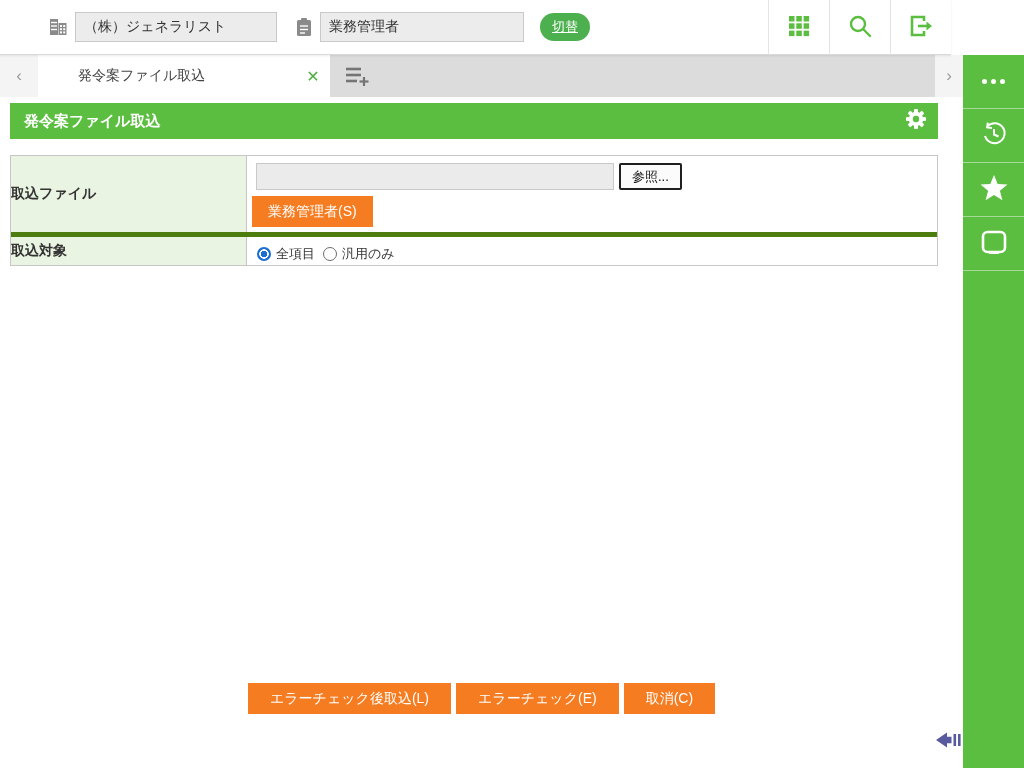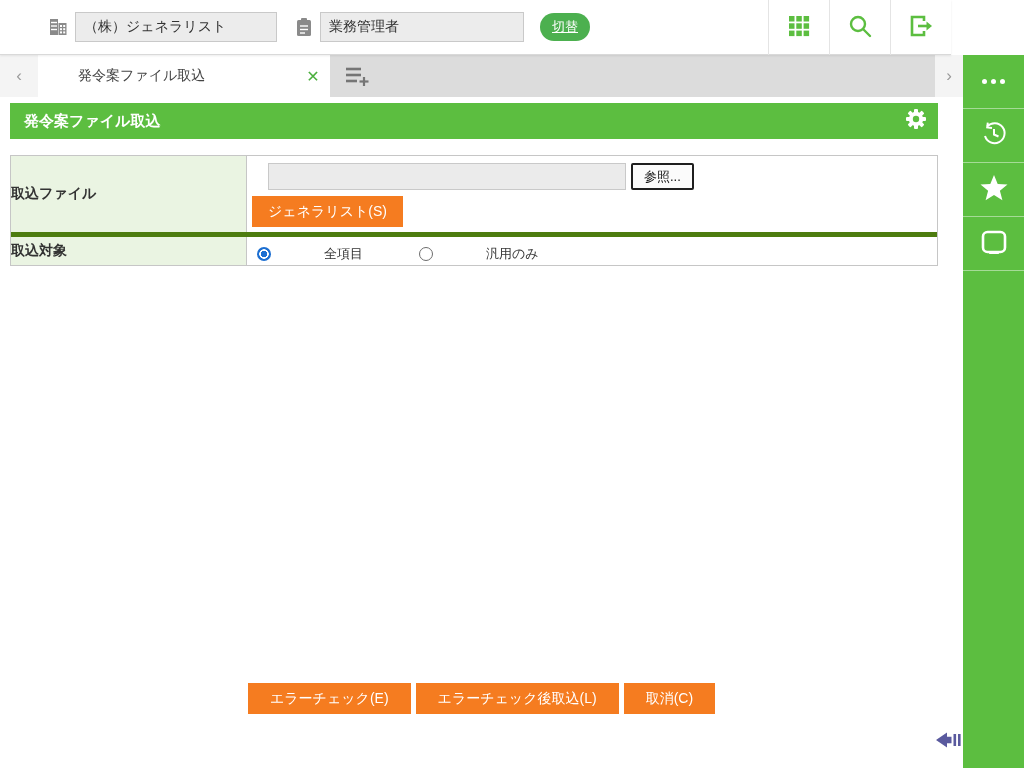--- a/index.html
+++ b/index.html
@@ -48,29 +48,29 @@
 
   .form { position:absolute; left:10px; top:155px; width:928px;
     border:1px solid #c6c6c6; }
   .frow { display:flex; }
   .frow + .frow { border-top:5px solid #4d7c0f; }
   .fcell-label { width:236px; background:#eaf4e2; border-right:1px solid #c6c6c6;
     font-size:14px; font-weight:bold; color:#333; display:flex; align-items:center; }
   .fcell-value { flex:1; background:#fff; }
   .row-file { height:76px; }
   .row-target { height:33px; }
-  .file-line { padding:7px 0 0 21px; display:flex; align-items:flex-start; }
+  .file-line { padding:7px 0 0 9px; display:flex; align-items:flex-start; }
   .file-input { width:358px; height:27px; background:#ebebeb; border:1px solid #c9c9c9;
     font-size:13px; padding:0 6px; font-family:inherit; }
   .browse-btn { margin-left:5px; height:27px; padding:0 11px; background:#fbfbfb;
     border:2px solid #1f1f1f; border-radius:2px; font-size:13px; color:#111;
     font-family:inherit; cursor:pointer; }
   .cond-btn { margin:6px 0 0 5px; height:31px; padding:0 16px; background:#f57c20; border:none;
     color:#fff; font-size:14px; font-family:inherit; cursor:pointer; }
-  .radio-line { height:33px; display:flex; align-items:center; padding-left:10px; font-size:13px; color:#333;gap:48px; }
+  .radio-line { height:33px; display:flex; align-items:center; padding-left:10px; font-size:13px; color:#333; }
   .radio { width:14px; height:14px; border-radius:50%; margin-right:5px; cursor:pointer; }
   .radio.on { background:radial-gradient(circle,#1d6fd1 0 3px,#ffffff 3.5px 4.5px,#1d6fd1 5px 7px); }
   .radio.off { background:#fff; border:1px solid #6d6d6d; }
   .radio-label { margin-right:8px; cursor:default; }
 
   .actions { position:absolute; left:0; top:683px; width:963px; display:flex;
     justify-content:center; gap:5px; }
   .act-btn { height:31px; padding:0 22px; background:#f57c20; border:none; color:#fff;
     font-size:14px; font-family:inherit; cursor:pointer; }
 
@@ -231,39 +231,39 @@
 </div>
 
 <div class="form">
   <div class="frow row-file">
     <div class="fcell-label">取込ファイル</div>
     <div class="fcell-value">
       <div class="file-line">
         <input class="file-input" readonly="" value="" style="">
         <button class="browse-btn">参照...</button>
       </div>
-      <button class="cond-btn">ジェネラリスト(S)</button>
+      <button class="cond-btn">業務管理者(S)</button>
     </div>
   </div>
   <div class="frow row-target">
     <div class="fcell-label">取込対象</div>
     <div class="fcell-value">
       <div class="radio-line">
         <span class="radio on"></span>
         <span class="radio-label">全項目</span>
         <span class="radio off"></span>
         <span class="radio-label">汎用のみ</span>
       </div>
     </div>
   </div>
 </div>
 
 <div class="actions">
+  <button class="act-btn">エラーチェック後取込(L)</button>
   <button class="act-btn">エラーチェック(E)</button>
-  <button class="act-btn">エラーチェック後取込(L)</button>
   <button class="act-btn">取消(C)</button>
 </div>
 
 <div class="collapse-handle">
   <span>
     <svg width="27" height="20" viewBox="0 0 27 20">
       <polygon fill="#5a5a9e" points="1,10 12,2.5 12,6.8 16.5,6.8 16.5,13.2 12,13.2 12,17.5"></polygon>
       <rect x="18.5" y="4" width="2.6" height="12" fill="#5a5a9e"></rect>
       <rect x="23" y="4" width="2.6" height="12" fill="#5a5a9e"></rect>
     </svg>

